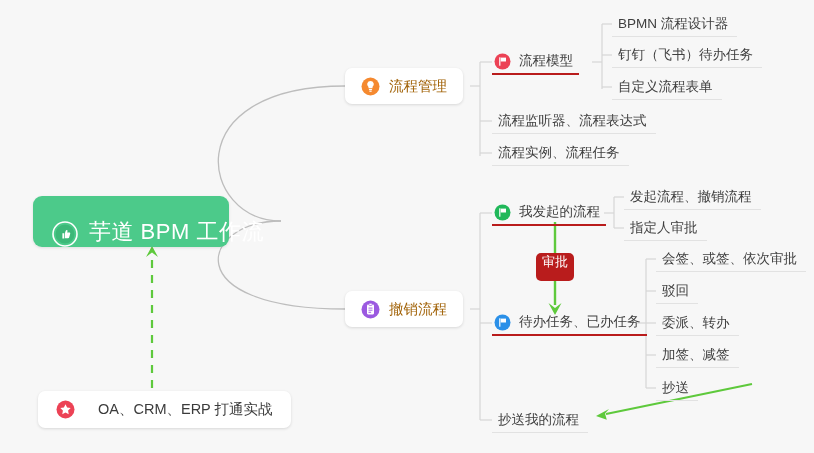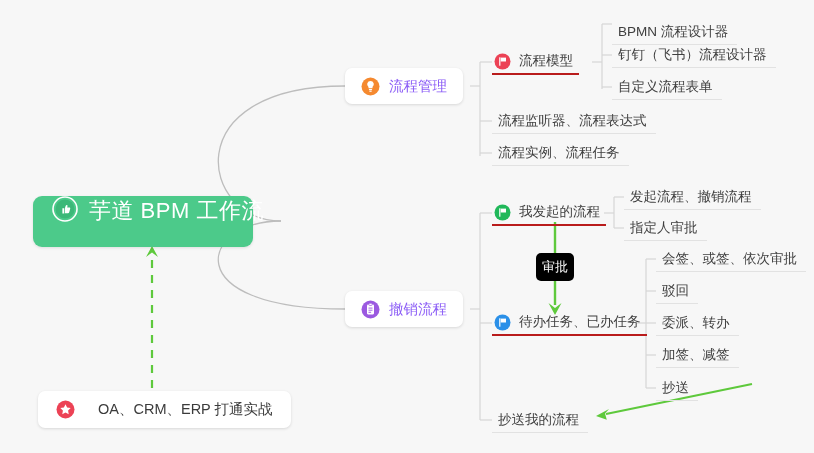--- a/index.html
+++ b/index.html
@@ -27,27 +27,27 @@
     width: 814px;
     height: 453px;
     pointer-events: none;
   }
 
   
   .root-node {
     position: absolute;
     left: 33px;
     top: 196px;
-    width: 220px;
+    width: 196px;
     height: 51px;
     background: #4cca8a;
     border-radius: 9px;
     box-shadow: 0 1px 3px rgba(0,0,0,0.10);
     display: flex;
-    align-items: flex-start;
+    align-items: flex-end;
     box-sizing: border-box;
     padding-left: 19px;
   }
   .root-label {
     color: #ffffff;
     font-size: 22px;
     letter-spacing: 0.5px;
     margin-left: 11px;
     white-space: nowrap;
   }
@@ -67,21 +67,21 @@
     border-radius: 7px;
     box-shadow: 0 1px 3px rgba(0,0,0,0.13);
     height: 36px;
     display: flex;
     align-items: center;
     box-sizing: border-box;
     padding: 0 16px;
   }
   .branch-label {
     font-size: 14.5px;
-    color: #8b5cf6;
+    color: #a16207;
     margin-left: 9px;
     white-space: nowrap;
   }
 
   
   .sub-node {
     position: absolute;
     height: 26px;
     display: flex;
     align-items: center;
@@ -132,24 +132,23 @@
     white-space: nowrap;
   }
 
   
   .anno-chip {
     position: absolute;
     left: 536px;
     top: 253px;
     width: 38px;
     height: 28px;
-    background: #000000;
+    background: #b91c1c;
     border-radius: 5px;
     display: flex;
-    align-items: center;
     justify-content: center;
     color: #ffffff;
     font-size: 13px;
     white-space: nowrap;
   }
 </style>
 </head>
 <body>
 
 <div id="canvas">
@@ -240,22 +239,22 @@
     <span class="ic">
       <svg width="17" height="17" viewBox="0 0 17 17">
         <circle cx="8.5" cy="8.5" r="8" fill="#ec4255"></circle>
         <rect x="5.2" y="4.3" width="1.2" height="8.4" fill="#ffffff"></rect>
         <path d="M6.7 4.6 h5.3 v3.9 h-5.3 z" fill="#ffffff"></path>
       </svg>
     </span>
     <span class="sub-label">流程模型</span>
   </div>
 
-  <div class="leaf-node" style="left:612px; top:11px;margin-top:8px;">BPMN 流程设计器</div>
-  <div class="leaf-node" style="left:612px; top:42px;">钉钉（飞书）流程设计器</div>
+  <div class="leaf-node" style="left:612px; top:11px;">BPMN 流程设计器</div>
+  <div class="leaf-node" style="left:612px; top:42px;">钉钉（飞书）待办任务</div>
   <div class="leaf-node" style="left:612px; top:74px;">自定义流程表单</div>
 
   <div class="leaf-node" style="left:492px; top:108px;">流程监听器、流程表达式</div>
   <div class="leaf-node" style="left:492px; top:140px;">流程实例、流程任务</div>
 
   <div class="branch-node" style="left:345px; top:291px;">
     <span class="ic">
       <svg width="19" height="19" viewBox="0 0 19 19">
         <circle cx="9.5" cy="9.5" r="9" fill="#9b59e0"></circle>
         <rect x="6" y="4.6" width="7" height="9.8" rx="1.1" fill="#ffffff"></rect>

